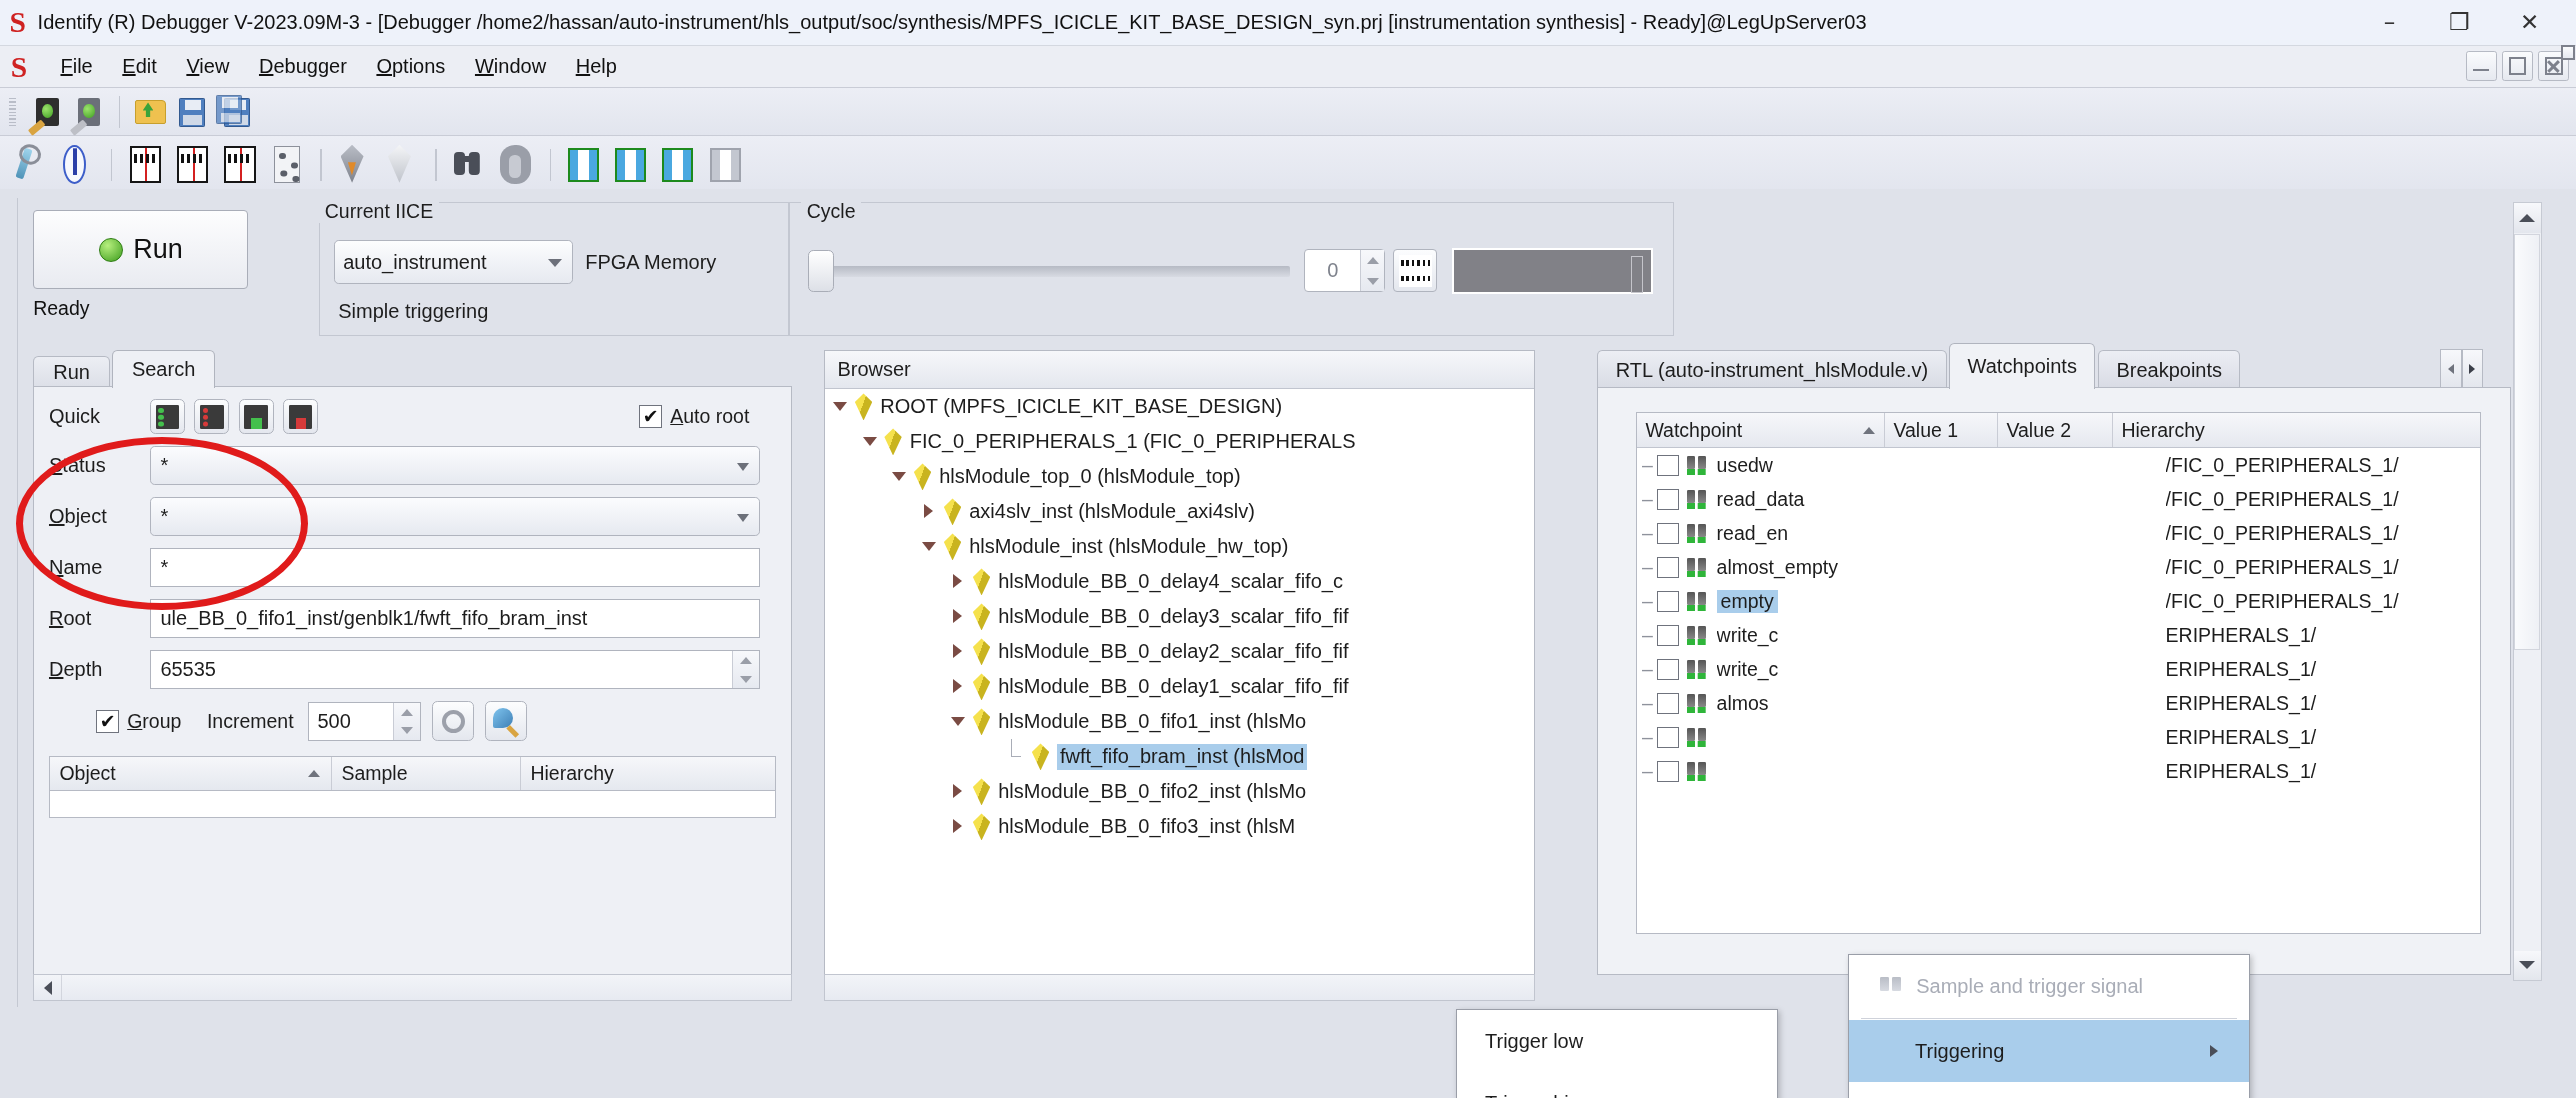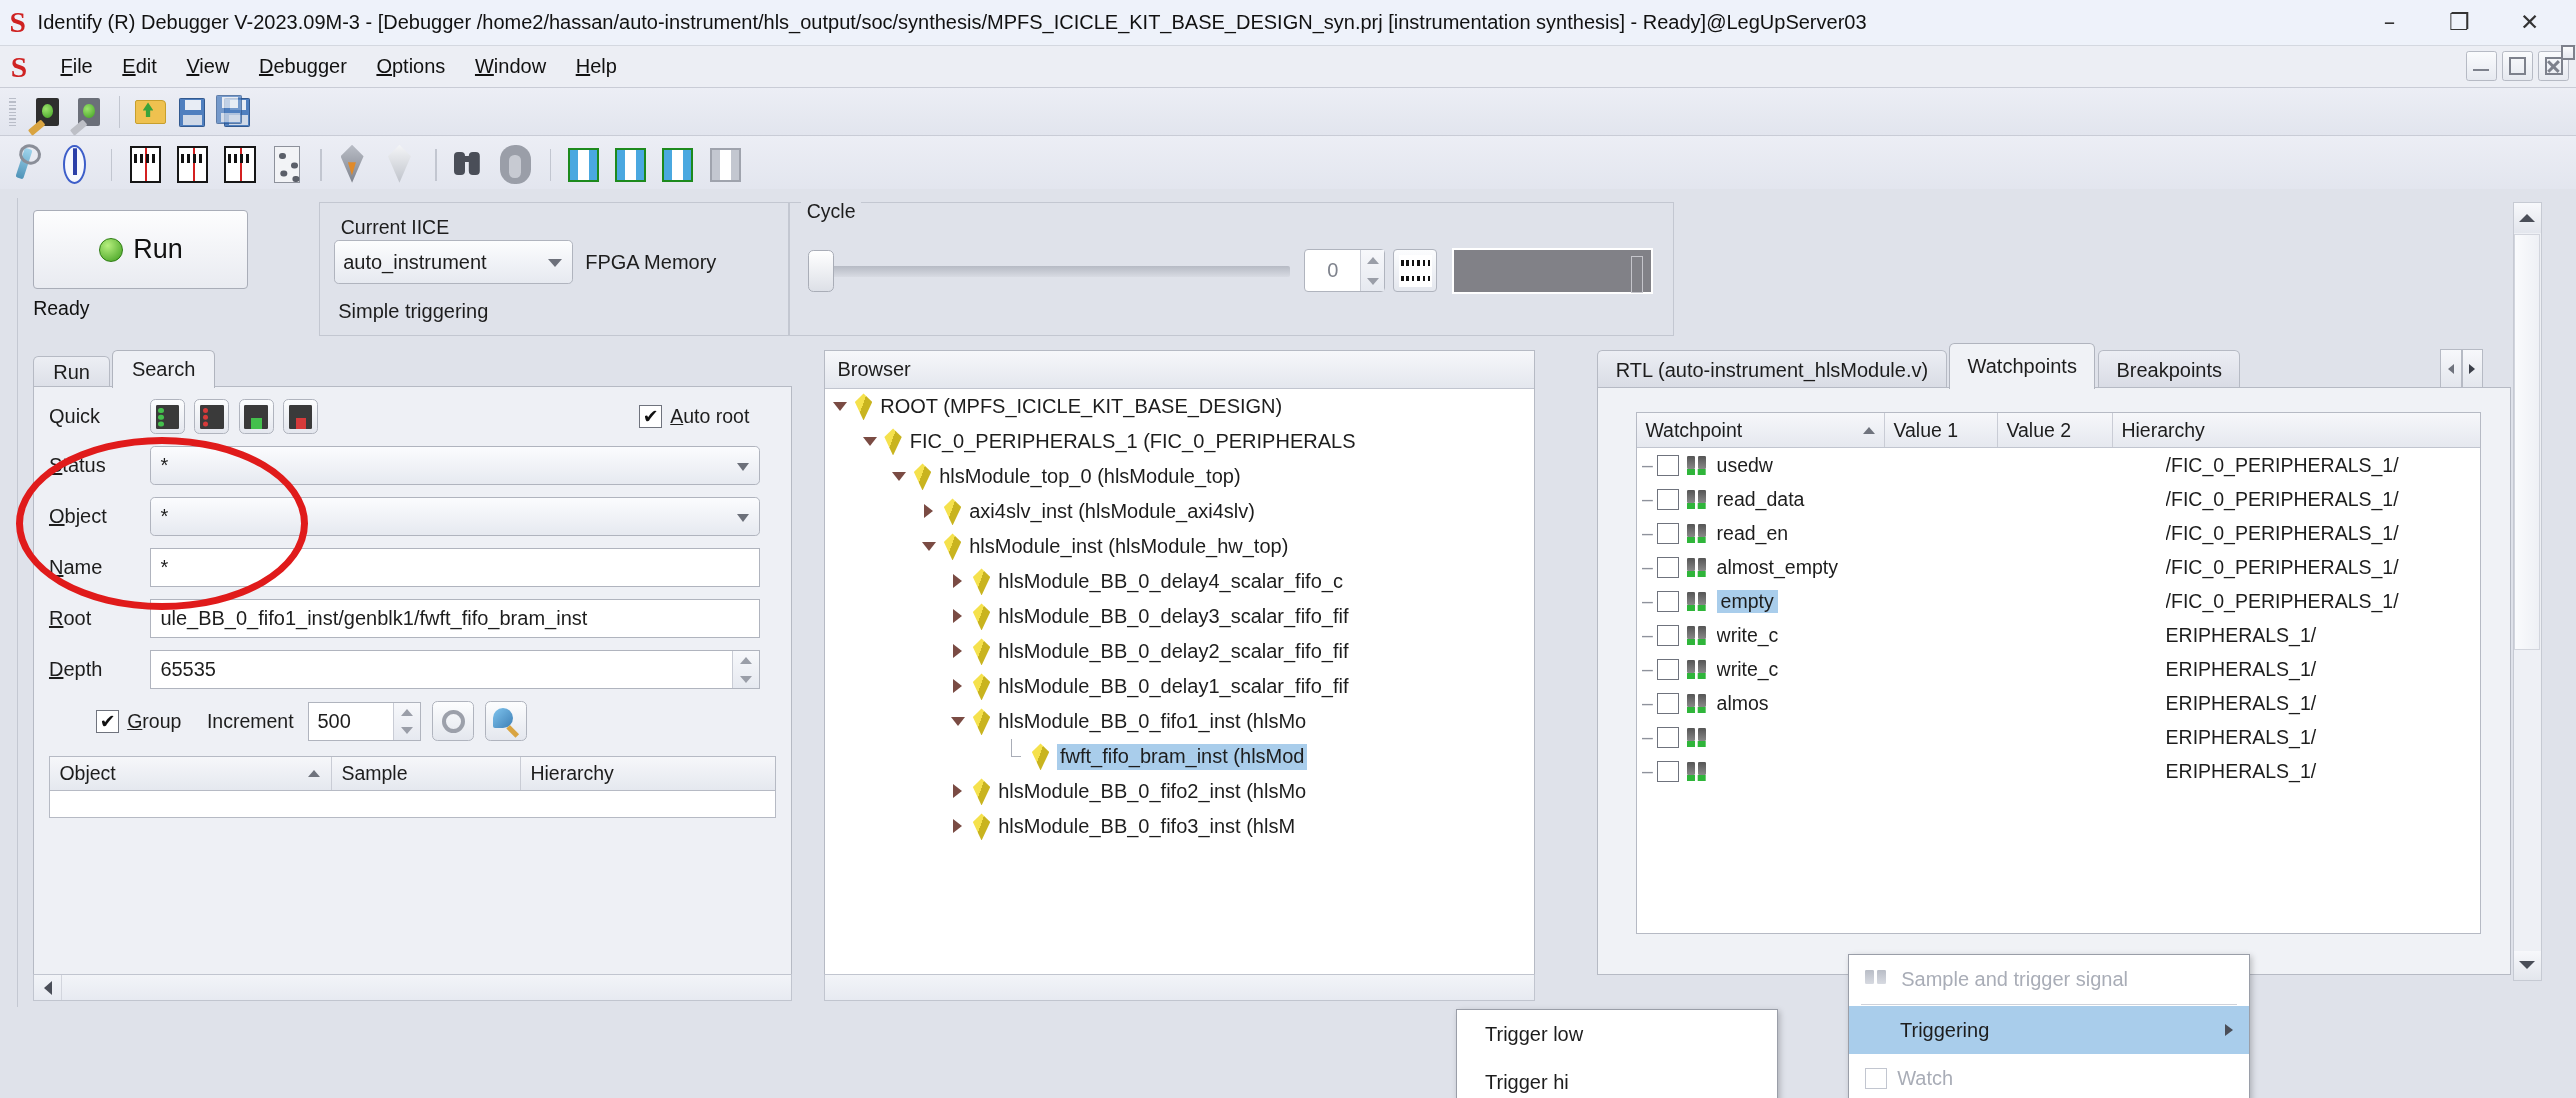--- a/index.html
+++ b/index.html
@@ -276,21 +276,21 @@
   .vbar .arr{height:29.5px;display:flex;align-items:center;justify-content:center;
      background:linear-gradient(#f7f8fb,#e3e6ed);}
   .vup{width:0;height:0;border-left:8px solid transparent;border-right:8px solid transparent;border-bottom:8.7px solid #4a4e58;}
   .vdn{width:0;height:0;border-left:8px solid transparent;border-right:8px solid transparent;border-top:8.7px solid #4a4e58;}
   .vthumb{position:absolute;left:0.7px;right:0.7px;top:31px;height:416px;
      background:linear-gradient(to right,#fafbfd,#eef0f5);border:0.7px solid #d2d5dd;}
 
   
   .ctxmenu{position:absolute;background:#fff;border:0.7px solid #9a9ea8;
      box-shadow:2px 2px 6px rgba(0,0,0,0.22);z-index:50;}
-  .ctxitem{height:48px;display:flex;align-items:center;padding:0 16px;font-size:20px;white-space:nowrap;}
+  .ctxitem{height:62px;display:flex;align-items:center;padding:0 31px;font-size:20px;white-space:nowrap;}
   .ctxitem.disabled{color:#a9adb7;}
   .ctxitem.hl{background:#a9cdeb;}
   .ctxsep{height:0.7px;background:#cfd2da;margin:1.3px 12px;}
   .ctx-sub-arrow{margin-left:auto;width:0;height:0;border-top:6.7px solid transparent;
      border-bottom:6.7px solid transparent;border-left:8px solid #4a4e58;}
   .ctx-ico{width:25.5px;height:19px;margin-right:10.7px;position:relative;flex:0 0 auto;}
   .ctx-ico::before{content:"";position:absolute;left:0;top:0;width:8.7px;height:14px;
      background:linear-gradient(#b9bdc6,#d7dae1);border-radius:1.3px;}
   .ctx-ico::after{content:"";position:absolute;left:12px;top:0;width:8.7px;height:14px;
      background:linear-gradient(#b9bdc6,#d7dae1);border-radius:1.3px;}
@@ -440,21 +440,21 @@
       <div class="run-box">
         <div class="run-btn">
           <span class="run-led"></span>
           <span>Run</span>
         </div>
         <div class="ready-lbl">Ready</div>
       </div>
 
       <div class="iice-box">
         <div class="iice-inner"></div>
-        <div class="grp-label" style="position:absolute;top:-2.7px;left:16px;background:#dfe2ea;padding:0 5.4px;margin-top:16px;">Current IICE</div>
+        <div class="grp-label" style="position:absolute;top:-2.7px;left:0;background:#dfe2ea;padding:0 5.4px;">Current IICE</div>
         <div style="position:absolute;left:14.8px;top:38px;display:flex;align-items:center;">
           <div class="combo">
             <span>auto_instrument</span>
             <span class="caret"></span>
           </div>
           <span class="fpga-lbl">FPGA Memory</span>
         </div>
         <div class="simple-trg" style="position:absolute;left:14.8px;top:87px;">Simple triggering</div>
       </div>
 

